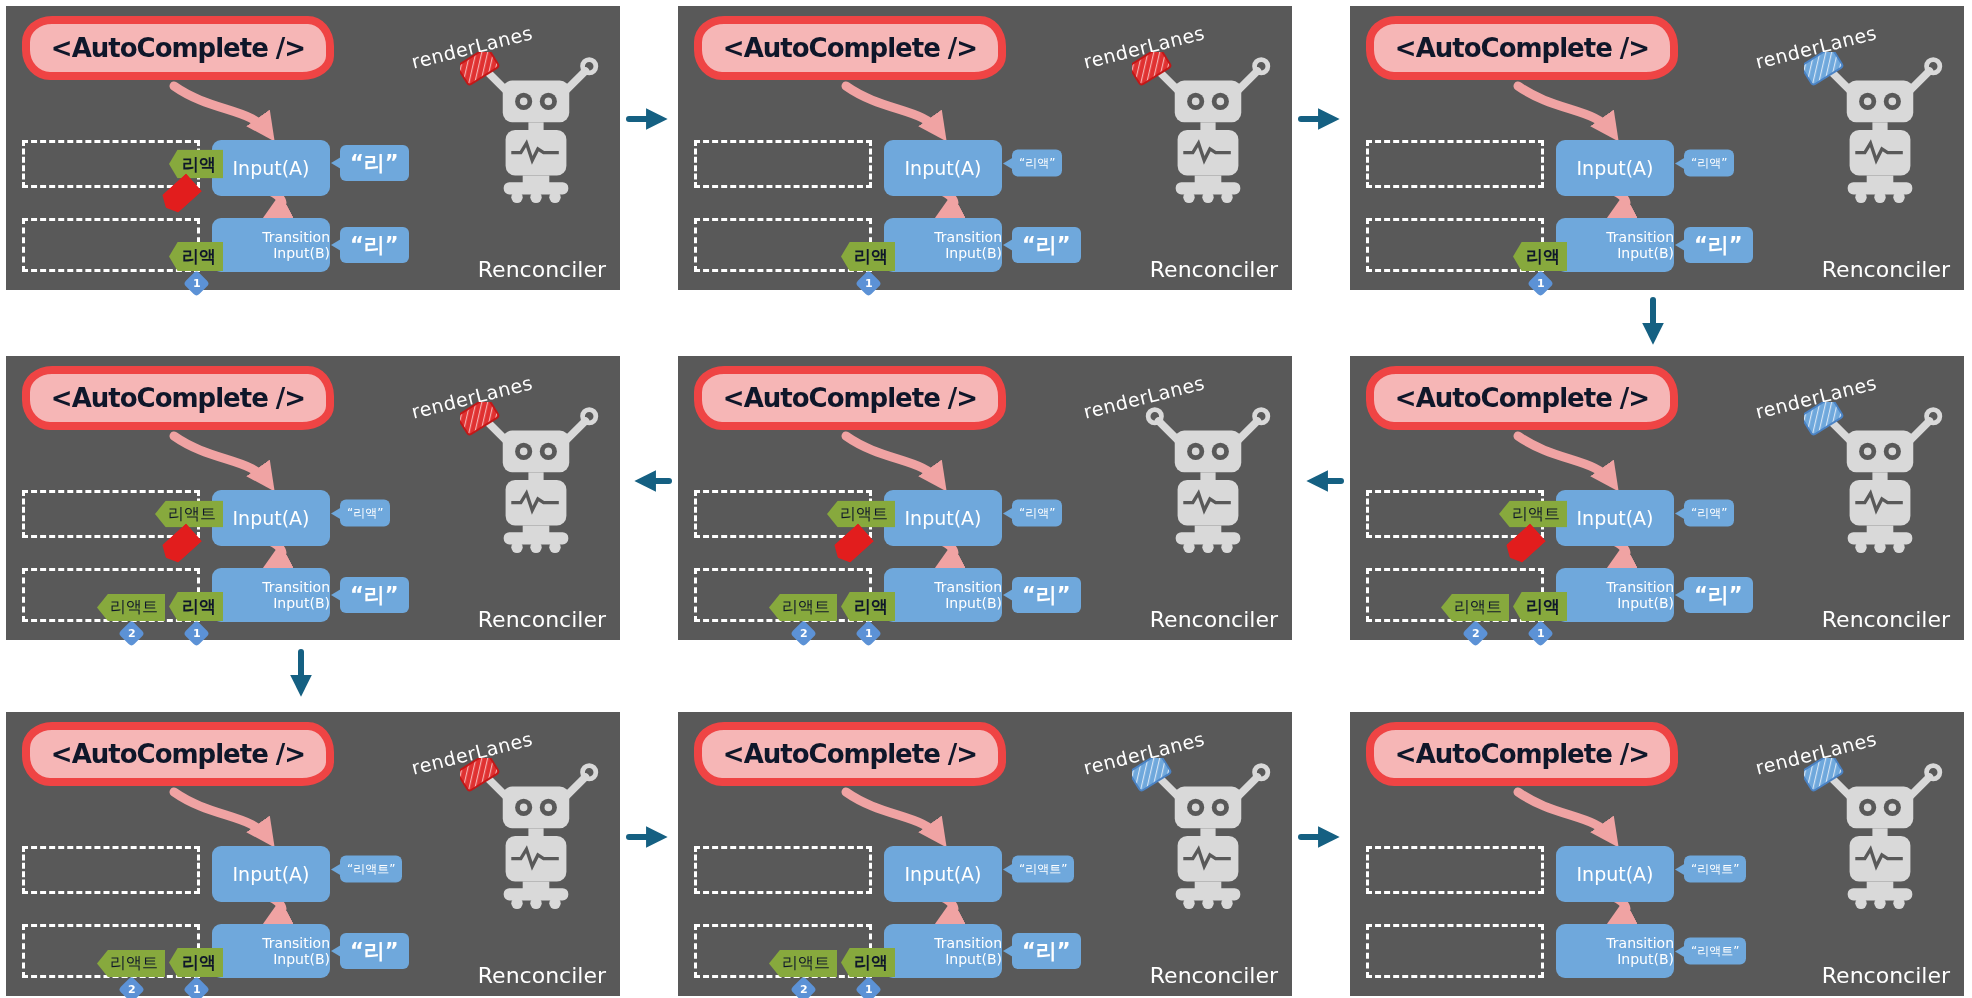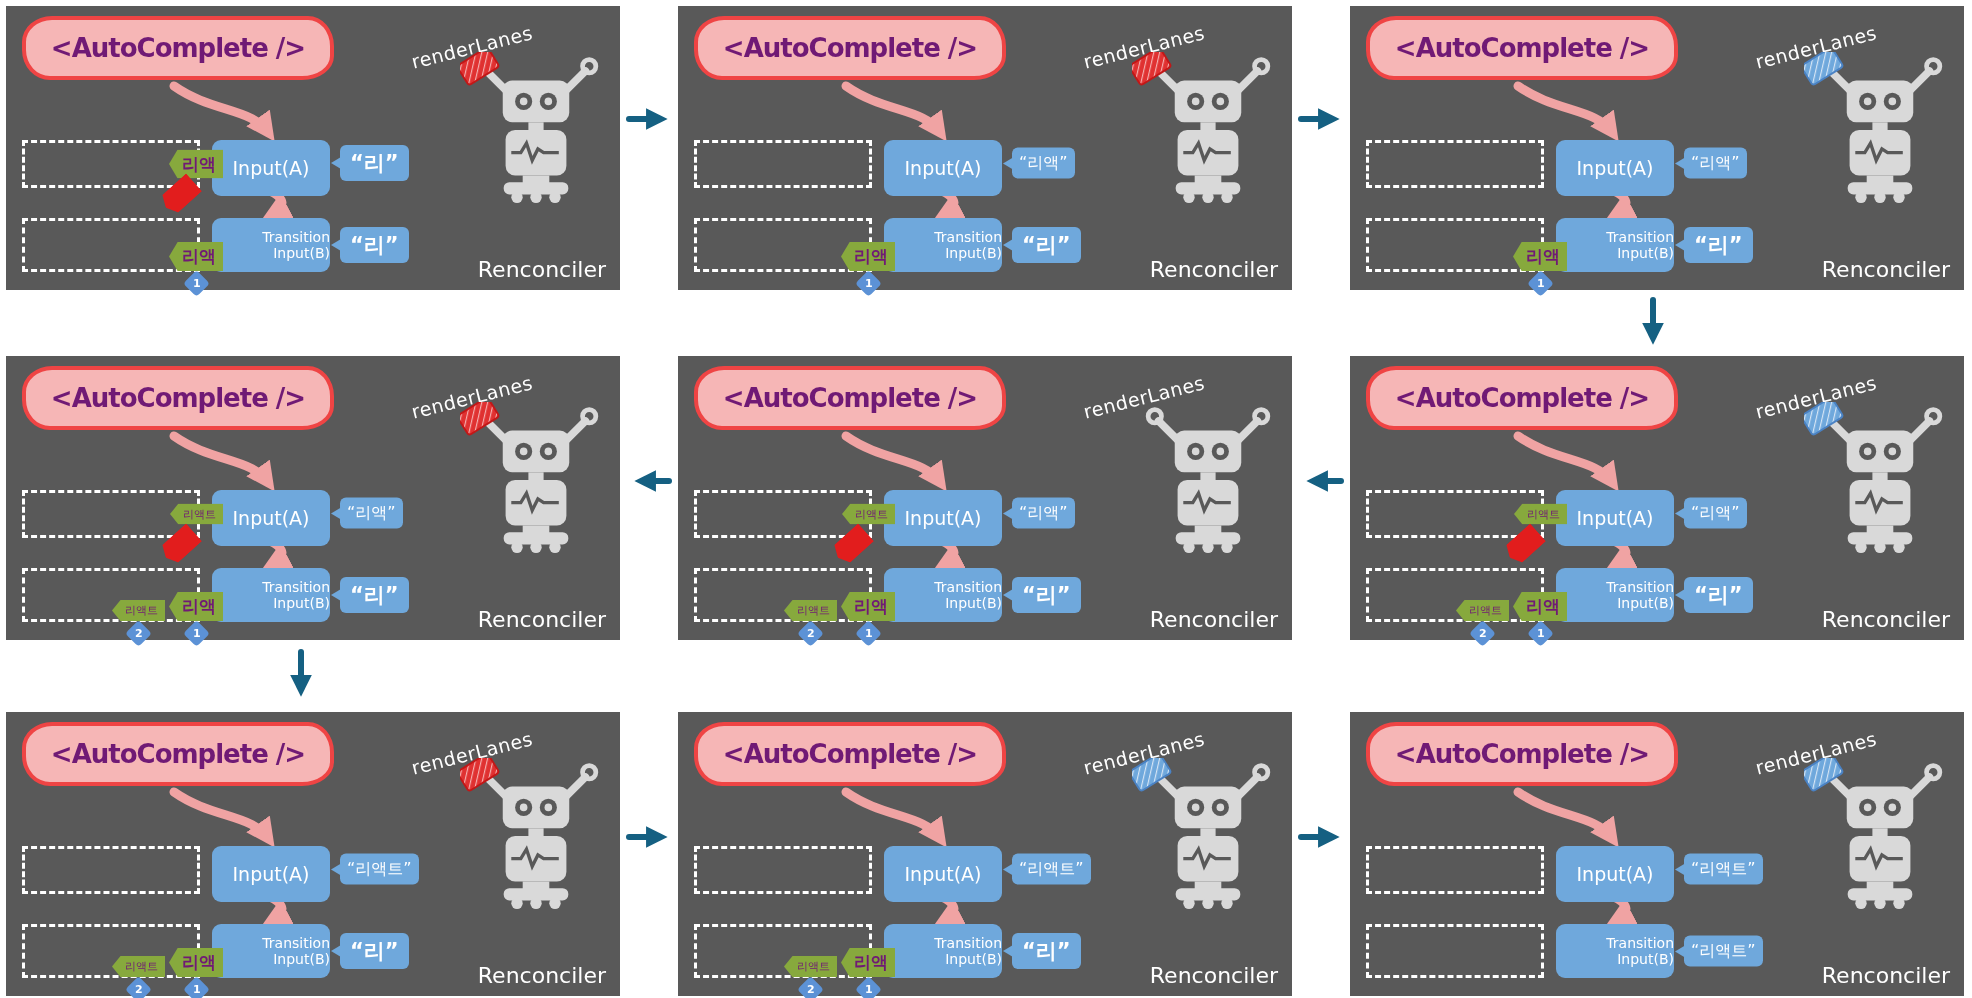--- a/index.html
+++ b/index.html
@@ -2,24 +2,24 @@
 <html><head>
 <meta charset="utf-8">
 <style>
   * { box-sizing: border-box; margin: 0; padding: 0; }
   html,body { background:#ffffff; font-family:"DejaVu Sans", sans-serif; }
   #stage { position:relative; width:1972px; height:998px; background:#ffffff; overflow:hidden; }
 
   .panel { position:absolute; width:614px; height:284px; background:#595959; }
 
   .blob { position:absolute; left:16px; top:10px; width:312px; height:64px;
-          background:#f6b6b6; border:4px solid #ef4444;
+          background:#f6b6b6; border:8px solid #ef4444;
           border-radius:30px 26px 32px 28px / 26px 30px 24px 30px;
           display:flex; align-items:center; justify-content:center;
-          font-weight:bold; font-size:26px; color:#701a75; letter-spacing:-1px; }
+          font-weight:bold; font-size:26px; color:#0f172a; letter-spacing:-1px; }
 
   .pink-arrows { position:absolute; inset:0; width:100%; height:100%; pointer-events:none; }
   .pink-arrows path { stroke:#f0a3a3; stroke-width:9; fill:none; stroke-linecap:round;
                       marker-end:url(#pink-arrowhead); }
 
   .queue { position:absolute; border:3px dashed #ffffff; }
   .queue-a { left:16px; top:134px; width:178px; height:48px; }
   .queue-b { left:16px; top:212px; width:178px; height:54px; }
 
   .inputbox { position:absolute; left:206px; background:#6fa8dc; border-radius:9px; color:#fff;
@@ -28,27 +28,27 @@
   .input-b { top:212px; width:118px; height:54px; font-size:14px; line-height:1.15;align-items:flex-end; }
 
   .badge { position:absolute; left:334px; background:#6fa8dc; color:#fff; border-radius:6px;
            display:flex; align-items:center; white-space:nowrap; }
   .badge::before { content:""; position:absolute; left:-9px; top:50%; transform:translateY(-50%);
                    border-top:6px solid transparent; border-bottom:6px solid transparent;
                    border-right:10px solid #6fa8dc; }
   .badge-a { top:157px; transform:translateY(-50%); }
   .badge-b { top:239px; transform:translateY(-50%); }
   .badge.lg { font-size:21px; font-weight:bold; padding:4px 10px; }
-  .badge.sm { font-size:16px; padding:5px 7px;text-align:center; }
-
-  .gtag { background:#87a93d; color:#701a75;
+  .badge.sm { font-size:12px; padding:5px 7px;text-align:center; }
+
+  .gtag { background:#87a93d; color:#0f172a;
           clip-path:polygon(16% 0,100% 0,100% 100%,16% 100%,0 50%);
           padding:3px 7px 3px 13px; white-space:nowrap; display:flex; align-items:center; }
   .gtag.lg { font-size:17px; font-weight:bold; }
-  .gtag.sm { font-size:11px; }
+  .gtag.sm { font-size:16px; }
 
   .qa-tags { position:absolute; right:-26px; top:50%; transform:translateY(-50%);
              display:flex; gap:3px; z-index:2; }
   .red-tag { position:absolute; right:-2px; bottom:-22px; width:38px; height:24px;
              background:#e21d1d; clip-path:polygon(16% 0,100% 0,100% 100%,16% 100%,0 50%);
              transform:rotate(-42deg); z-index:3; }
   .qb-tags { position:absolute; right:-26px; bottom:-24px; display:flex;
              align-items:flex-end; gap:4px; z-index:2; }
   .tagcol { display:flex; flex-direction:column; align-items:center; gap:3px; }
   .lane { width:19px; height:19px; background:#5c92d6; border-radius:4px; transform:rotate(45deg);

